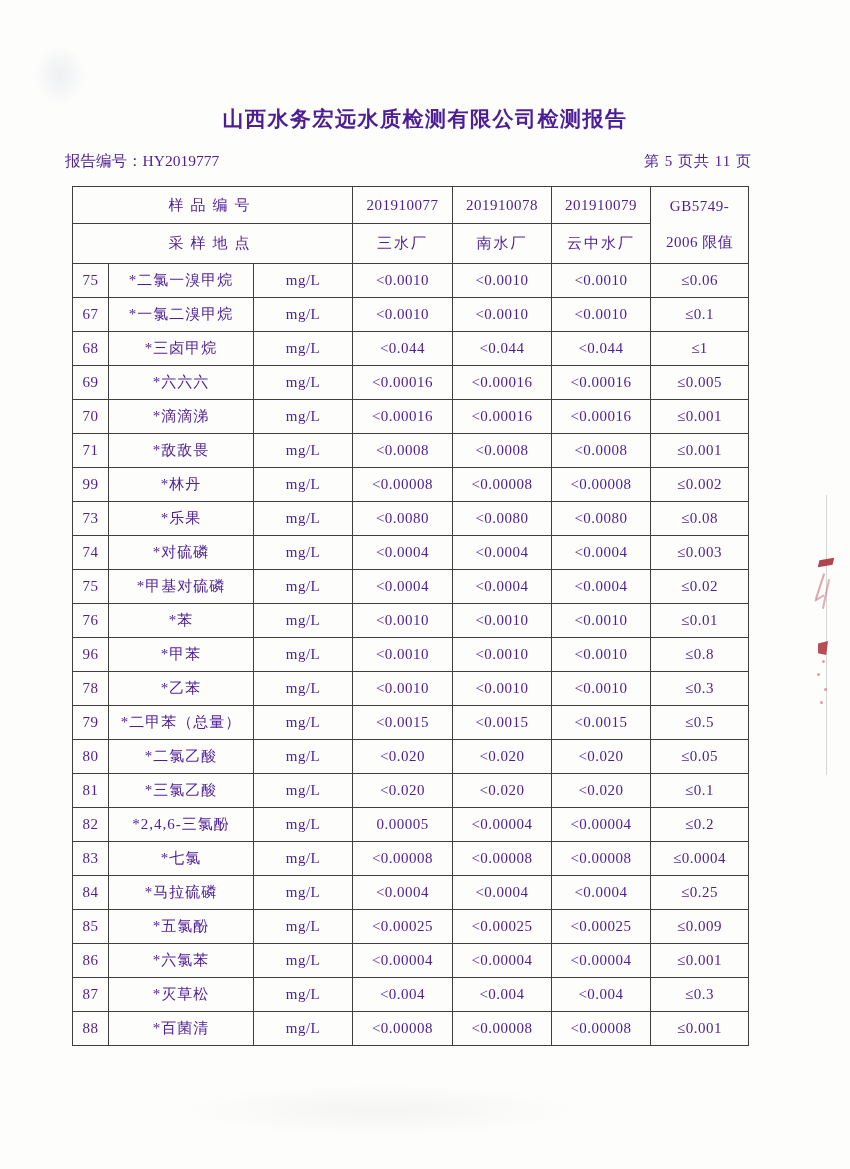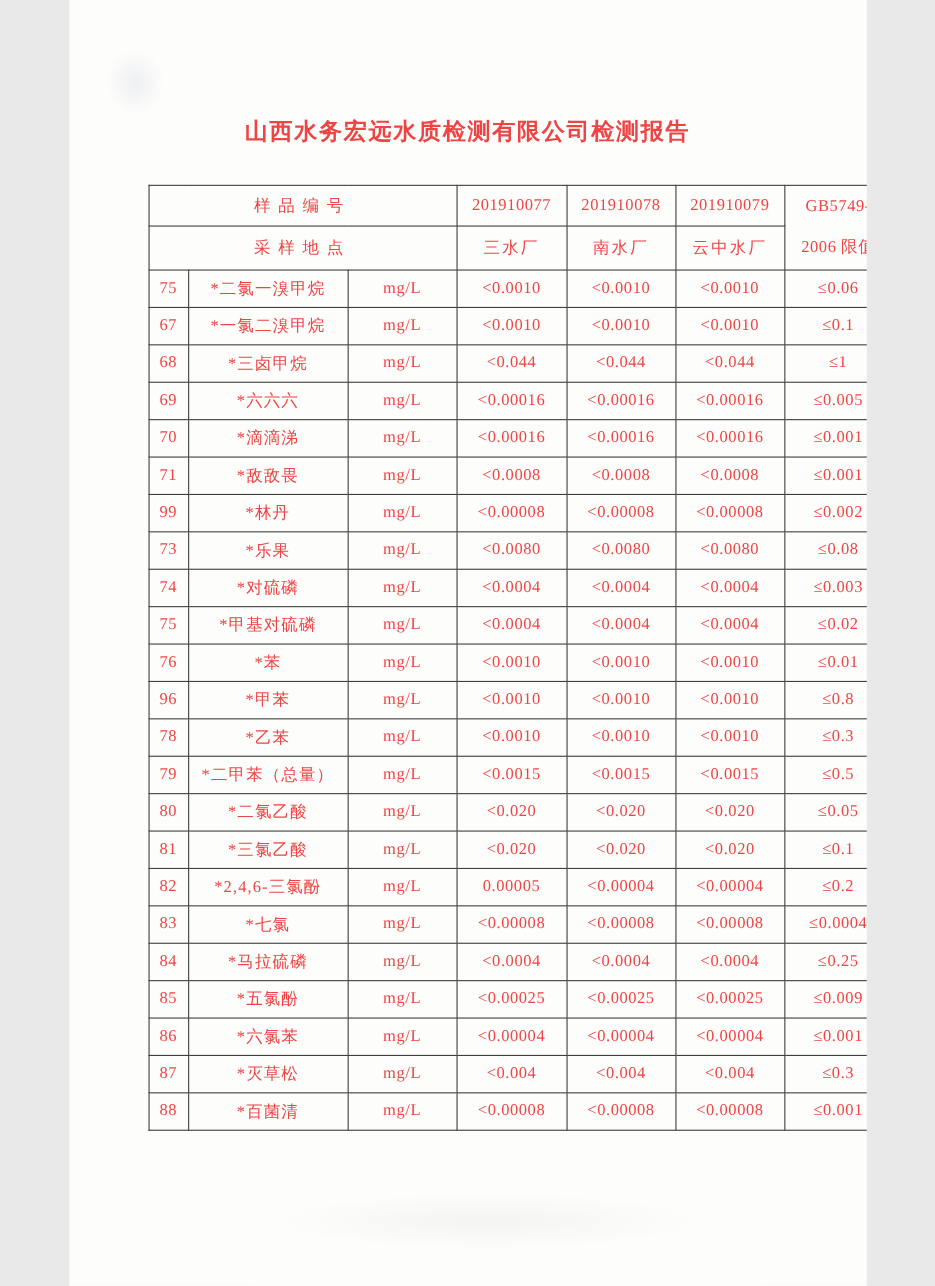--- a/index.html
+++ b/index.html
@@ -1,38 +1,38 @@
 <!DOCTYPE html>
 <html><head>
 <meta charset="utf-8">
 <style>
   html,body{margin:0;padding:0;background:#e9e9e9;}
   .page{
     position:relative;
-    width:725px;height:1169px;
+    width:850px;height:1169px;
     margin:0 auto;
     background:#fdfdfc;
     overflow:hidden;
     font-family:"Liberation Serif","DejaVu Serif",serif;
-    color:#ef4444;
+    color:#4c1d95;
   }
   .title{
     position:absolute;top:105px;left:0;right:0;
     text-align:center;
     font-family:"Liberation Sans","DejaVu Sans",sans-serif;
     font-weight:bold;font-size:21px;letter-spacing:1.5px;
   }
   .meta{
     position:absolute;top:151px;left:65px;width:687px;
     display:flex;justify-content:space-between;align-items:baseline;
     font-size:15.5px;
   }
   .meta .pageinfo{font-size:15px;letter-spacing:1px;}
   table.report{
-    position:absolute;top:168px;left:72px;
+    position:absolute;top:186px;left:72px;
     width:676px;
     border-collapse:collapse;table-layout:fixed;padding-left:13px;
   }
   table.report td{
     border:1px solid #3e3e40;
     padding:0 4px;
     text-align:center;
     font-size:15px;
     overflow:hidden;white-space:nowrap;
   }
@@ -73,20 +73,26 @@
   .sp1{left:822px;top:660px;} .sp2{left:817px;top:673px;}
   .sp3{left:824px;top:688px;} .sp4{left:820px;top:701px;}
 </style>
 </head>
 <body>
 
 <div class="page">
 
   <div class="title">山西水务宏远水质检测有限公司检测报告</div>
 
+  <div class="meta">
+    <div>
+      <span>报告编号：</span><span>HY2019777</span>
+    </div>
+    <div class="pageinfo">第 5 页共 11 页</div>
+  </div>
 
   <table class="report">
     <colgroup>
       <col class="c-no">
         <col class="c-name">
         <col class="c-unit">
       <col class="c-v1">
         <col class="c-v2">
         <col class="c-v3">
         <col class="c-limit">

